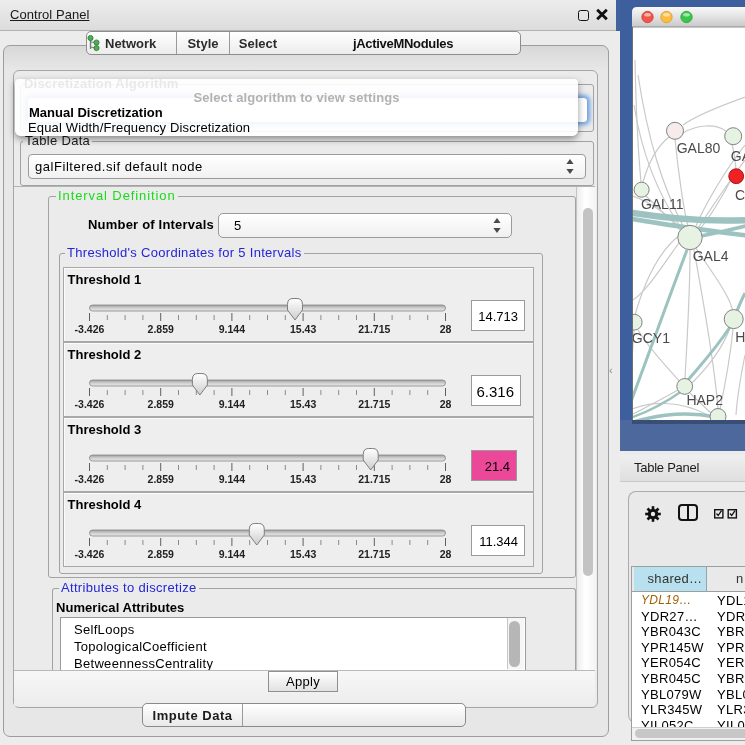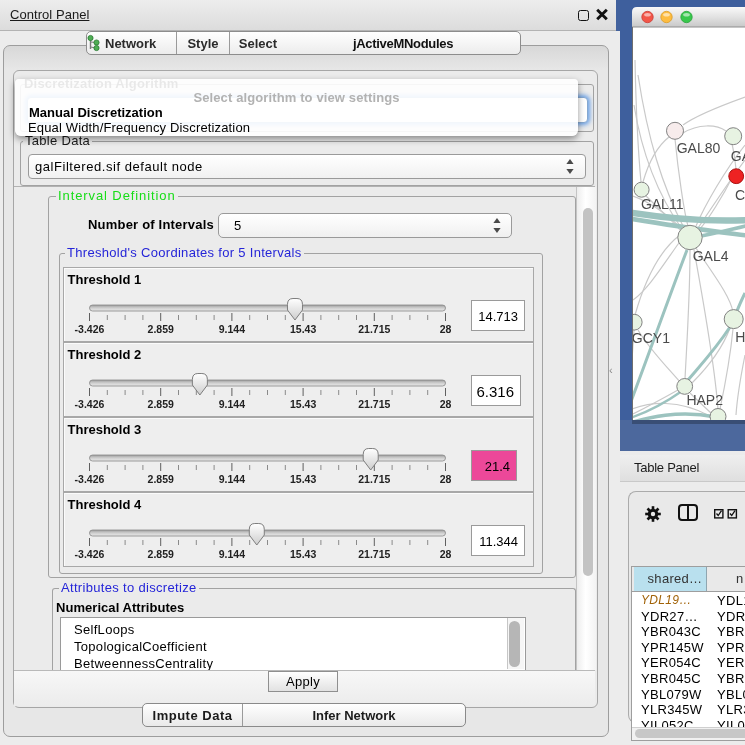--- a/index.html
+++ b/index.html
@@ -266,21 +266,20 @@
   <div style="padding:4px 0 0 13px;font-size:13px;letter-spacing:0.3px;color:#000;line-height:16.8px;">SelfLoops<br>TopologicalCoefficient<br>BetweennessCentrality</div>
 </div>
 <div class="abs" style="left:507px;top:618px;width:16px;height:51px;background:#f6f6f6;border-left:1px solid #c6c6c6;"></div>
 <div class="abs" style="left:509px;top:621px;width:11px;height:46px;background:#b6b6b6;border-radius:5.5px;"></div>
 
 <div class="abs" style="left:14px;top:670px;width:581px;height:35px;background:linear-gradient(#f7f7f7,#ececec);border-top:1px solid #b9b9b9;"></div>
 <div class="abs" style="left:268px;top:671px;width:68px;height:19px;background:linear-gradient(#ffffff,#e2e2e2);border:1px solid #8f8f8f;border-radius:0;font-size:13px;letter-spacing:0.3px;color:#000;text-align:center;line-height:19px;">Apply</div>
 
 <div class="abs" id="bottabs" style="left:142px;top:703px;width:322px;height:22px;border:1px solid #8a8a8a;border-radius:5px;background:linear-gradient(#ffffff,#e9e9e9);display:flex;overflow:hidden;">
   <div style="width:99px;display:flex;align-items:center;justify-content:center;border-right:1px solid #9a9a9a;font-size:13px;font-weight:bold;letter-spacing:0.5px;color:#1b1b1b;">Impute Data</div>
-  <div style="flex:1;display:flex;align-items:center;justify-content:center;font-size:13px;font-weight:bold;color:#1b1b1b;">Infer Network</div>
 </div>
 
 <div class="abs" style="left:609px;top:364px;font-size:11px;color:#8a8a8a;">‹</div>
 
 <svg class="abs" id="net" style="left:620px;top:0;" width="125" height="451" viewBox="0 0 125 451">
 <defs>
   <linearGradient id="wtitle" x1="0" y1="0" x2="0" y2="1">
     <stop offset="0" stop-color="#f9f9f9"></stop>
         <stop offset="0.5" stop-color="#e2e2e2"></stop>
         <stop offset="1" stop-color="#c8c8c8"></stop>

